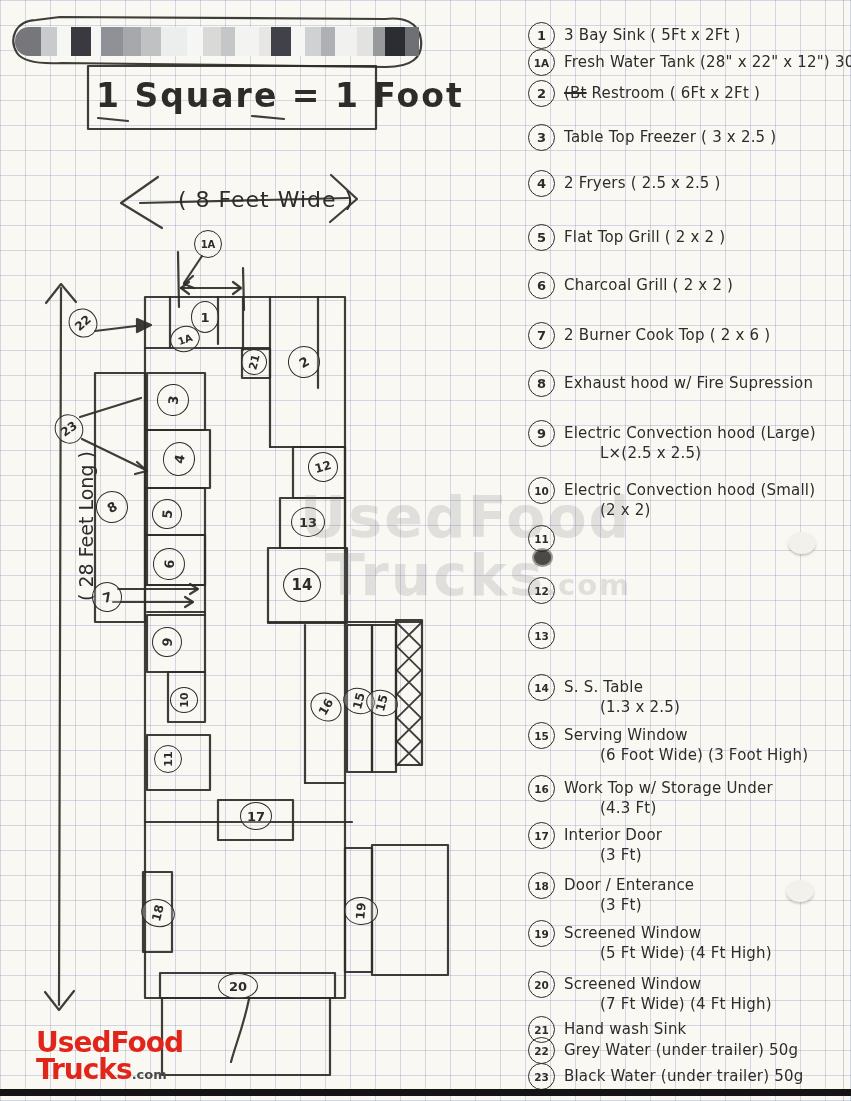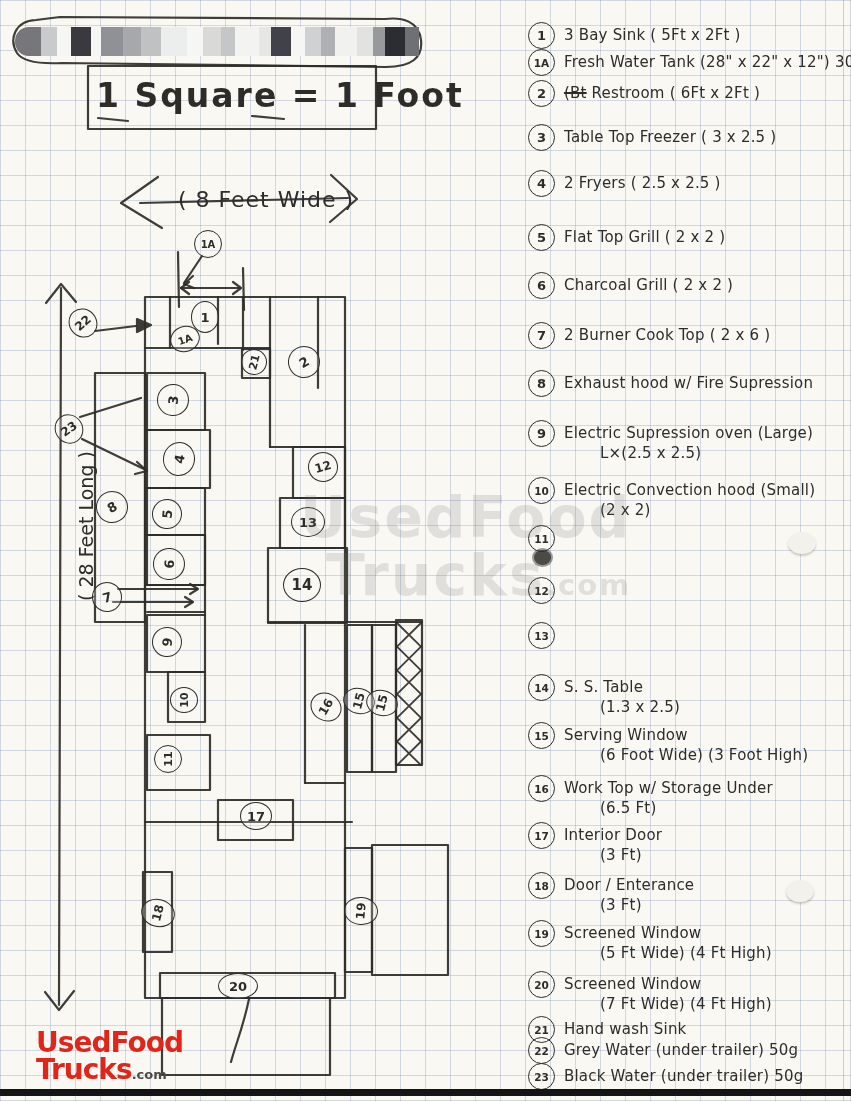--- a/index.html
+++ b/index.html
@@ -227,21 +227,21 @@
       <div class="lrow" style="top: 322px;">
         <span class="lnum">7</span>
         <span class="ltext"><span>2 Burner Cook Top ( 2 x 6 )</span></span>
       </div>
       <div class="lrow" style="top: 370px;">
         <span class="lnum">8</span>
         <span class="ltext"><span>Exhaust hood w/ Fire Supression</span></span>
       </div>
       <div class="lrow" style="top: 420px;">
         <span class="lnum">9</span>
-        <span class="ltext"><span>Electric Supression oven (Large)</span><div class="lsize"><span>L×(2.5 x 2.5)</span></div></span>
+        <span class="ltext"><span>Electric Convection hood (Large)</span><div class="lsize"><span>L×(2.5 x 2.5)</span></div></span>
       </div>
       <div class="lrow" style="top: 477px;">
         <span class="lnum small">10</span>
         <span class="ltext"><span>Electric Convection hood (Small)</span><div class="lsize"><span>(2 x 2)</span></div></span>
       </div>
       <div class="lrow" style="top: 525px;">
         <span class="lnum small">11</span>
       </div>
       <div class="lrow" style="top: 577px;">
         <span class="lnum small">12</span>
@@ -252,21 +252,21 @@
       <div class="lrow" style="top: 674px;">
         <span class="lnum small">14</span>
         <span class="ltext"><span>S. S. Table</span><div class="lsize"><span>(1.3 x 2.5)</span></div></span>
       </div>
       <div class="lrow" style="top: 722px;">
         <span class="lnum small">15</span>
         <span class="ltext"><span>Serving Window</span><div class="lsize"><span>(6 Foot Wide) (3 Foot High)</span></div></span>
       </div>
       <div class="lrow" style="top: 775px;">
         <span class="lnum small">16</span>
-        <span class="ltext"><span>Work Top w/ Storage Under</span><div class="lsize"><span>(6.5 Ft)</span></div></span>
+        <span class="ltext"><span>Work Top w/ Storage Under</span><div class="lsize"><span>(4.3 Ft)</span></div></span>
       </div>
       <div class="lrow" style="top: 822px;">
         <span class="lnum small">17</span>
         <span class="ltext"><span>Interior Door</span><div class="lsize"><span>(3 Ft)</span></div></span>
       </div>
       <div class="lrow" style="top: 872px;">
         <span class="lnum small">18</span>
         <span class="ltext"><span>Door / Enterance</span><div class="lsize"><span>(3 Ft)</span></div></span>
       </div>
       <div class="lrow" style="top: 920px;">

